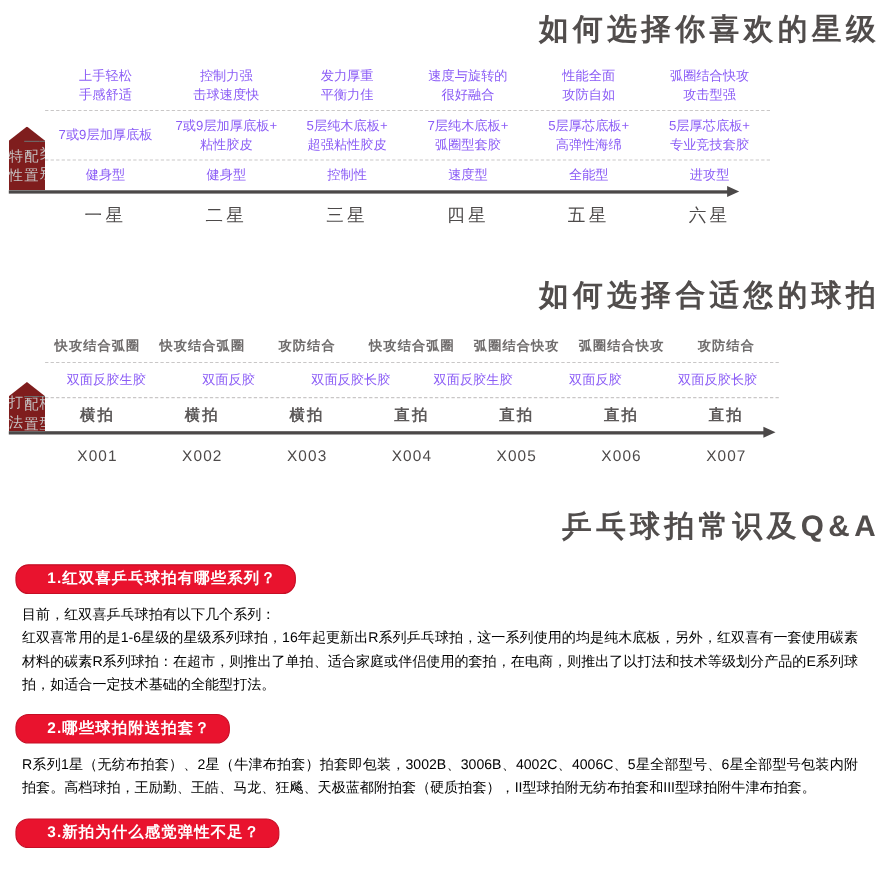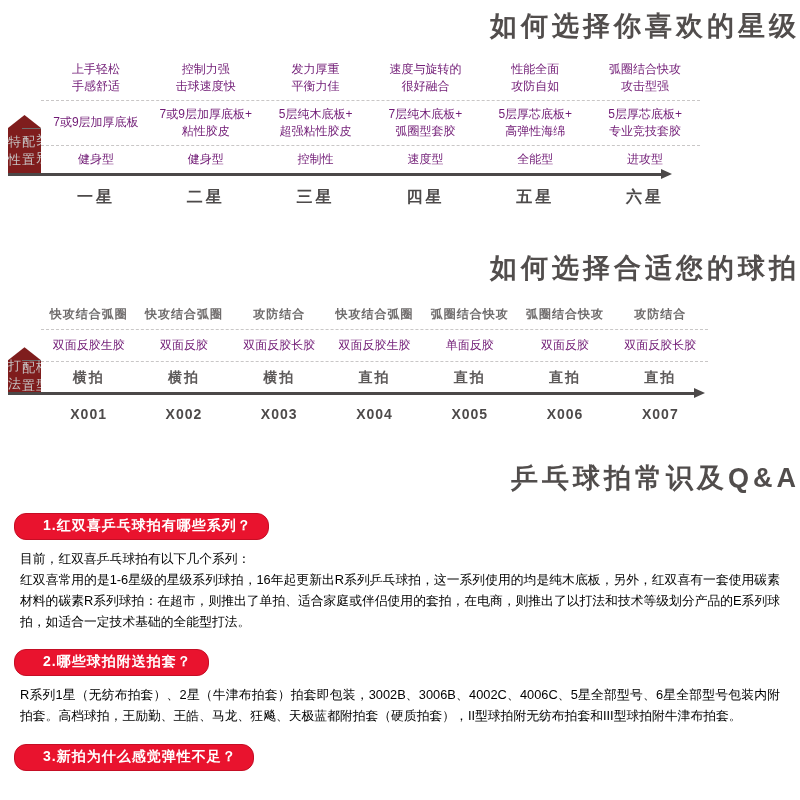--- a/index.html
+++ b/index.html
@@ -24,41 +24,41 @@
   .pentagon .rlabel {
     color:#c6c4c4; font-size:13px; letter-spacing:1px;
     display:flex; align-items:center; justify-content:center;
   }
   .pentagon .rlabel + .rlabel { border-top:1px solid #6f6d6d; }
   .cols { flex:1; display:flex; flex-direction:column; }
   .trow { display:flex; }
   .trow.dashed { border-bottom:1px dashed #c9c7c7; }
   .cell {
     flex:1; display:flex; align-items:center; justify-content:center;
-    text-align:center; font-size:12px; color:#701a75; line-height:1.45;
+    text-align:center; font-size:12px; color:#8b5cf6; line-height:1.45;
     white-space:pre-line; padding:0 2px;
   }
   .t1 .r-feature, .t1 .r-config { height:45px; }
   .t1 .r-category { height:27px; }
   .t2 .r-play { height:30px; }
   .t2 .r-config2 { height:32px; }
   .t2 .r-handle { height:30px; }
   .t2 .r-play .cell { font-weight:600; color:#6f6c6c; letter-spacing:1px; }
   .r-handle .cell { font-size:14px; font-weight:bold; color:#5c5959; letter-spacing:2px; }
   .axis { position:relative; height:3px; background:#4b4848; }
   .t1 .axis { width:655px; }
   .t2 .axis { width:688px; }
   .axis .arrow {
     position:absolute; right:-9px; top:-4px; width:0; height:0;
     border-left:11px solid #4b4848; border-top:5px solid transparent;
     border-bottom:5px solid transparent;
   }
   .bottom-labels { display:flex; margin-left:33px; padding-top:9px; }
   .bottom-labels .cell {
-    font-size:16px; font-weight:bold; color:#4d4a4a; letter-spacing:3px;
+    font-size:16px; font-weight:normal; color:#4d4a4a; letter-spacing:3px;
   }
   .t2 .bottom-labels .cell { font-size:14px; letter-spacing:1px; }
   
   .qa-title { margin-top:36px; }
   .qa-item { margin:17px 14px 0 14px; }
   .qa-q {
     display:inline-block; background:#e9132e; color:#ffffff;
     font-size:14px; font-weight:bold; letter-spacing:1px;
     padding:3px 16px 4px 28px; border-radius:12px;
     border:1px solid #c50e25;
@@ -150,21 +150,20 @@
         <div class="cell">快攻结合弧圈</div>
         <div class="cell">弧圈结合快攻</div>
         <div class="cell">弧圈结合快攻</div>
         <div class="cell">攻防结合</div>
       </div>
       <div class="trow r-config2 dashed">
         <div class="cell">双面反胶生胶</div>
         <div class="cell">双面反胶</div>
         <div class="cell">双面反胶长胶</div>
         <div class="cell">双面反胶生胶</div>
-        <div class="cell">单面反胶</div>
         <div class="cell">双面反胶</div>
         <div class="cell">双面反胶长胶</div>
       </div>
       <div class="trow r-handle">
         <div class="cell">横拍</div>
         <div class="cell">横拍</div>
         <div class="cell">横拍</div>
         <div class="cell">直拍</div>
         <div class="cell">直拍</div>
         <div class="cell">直拍</div>

